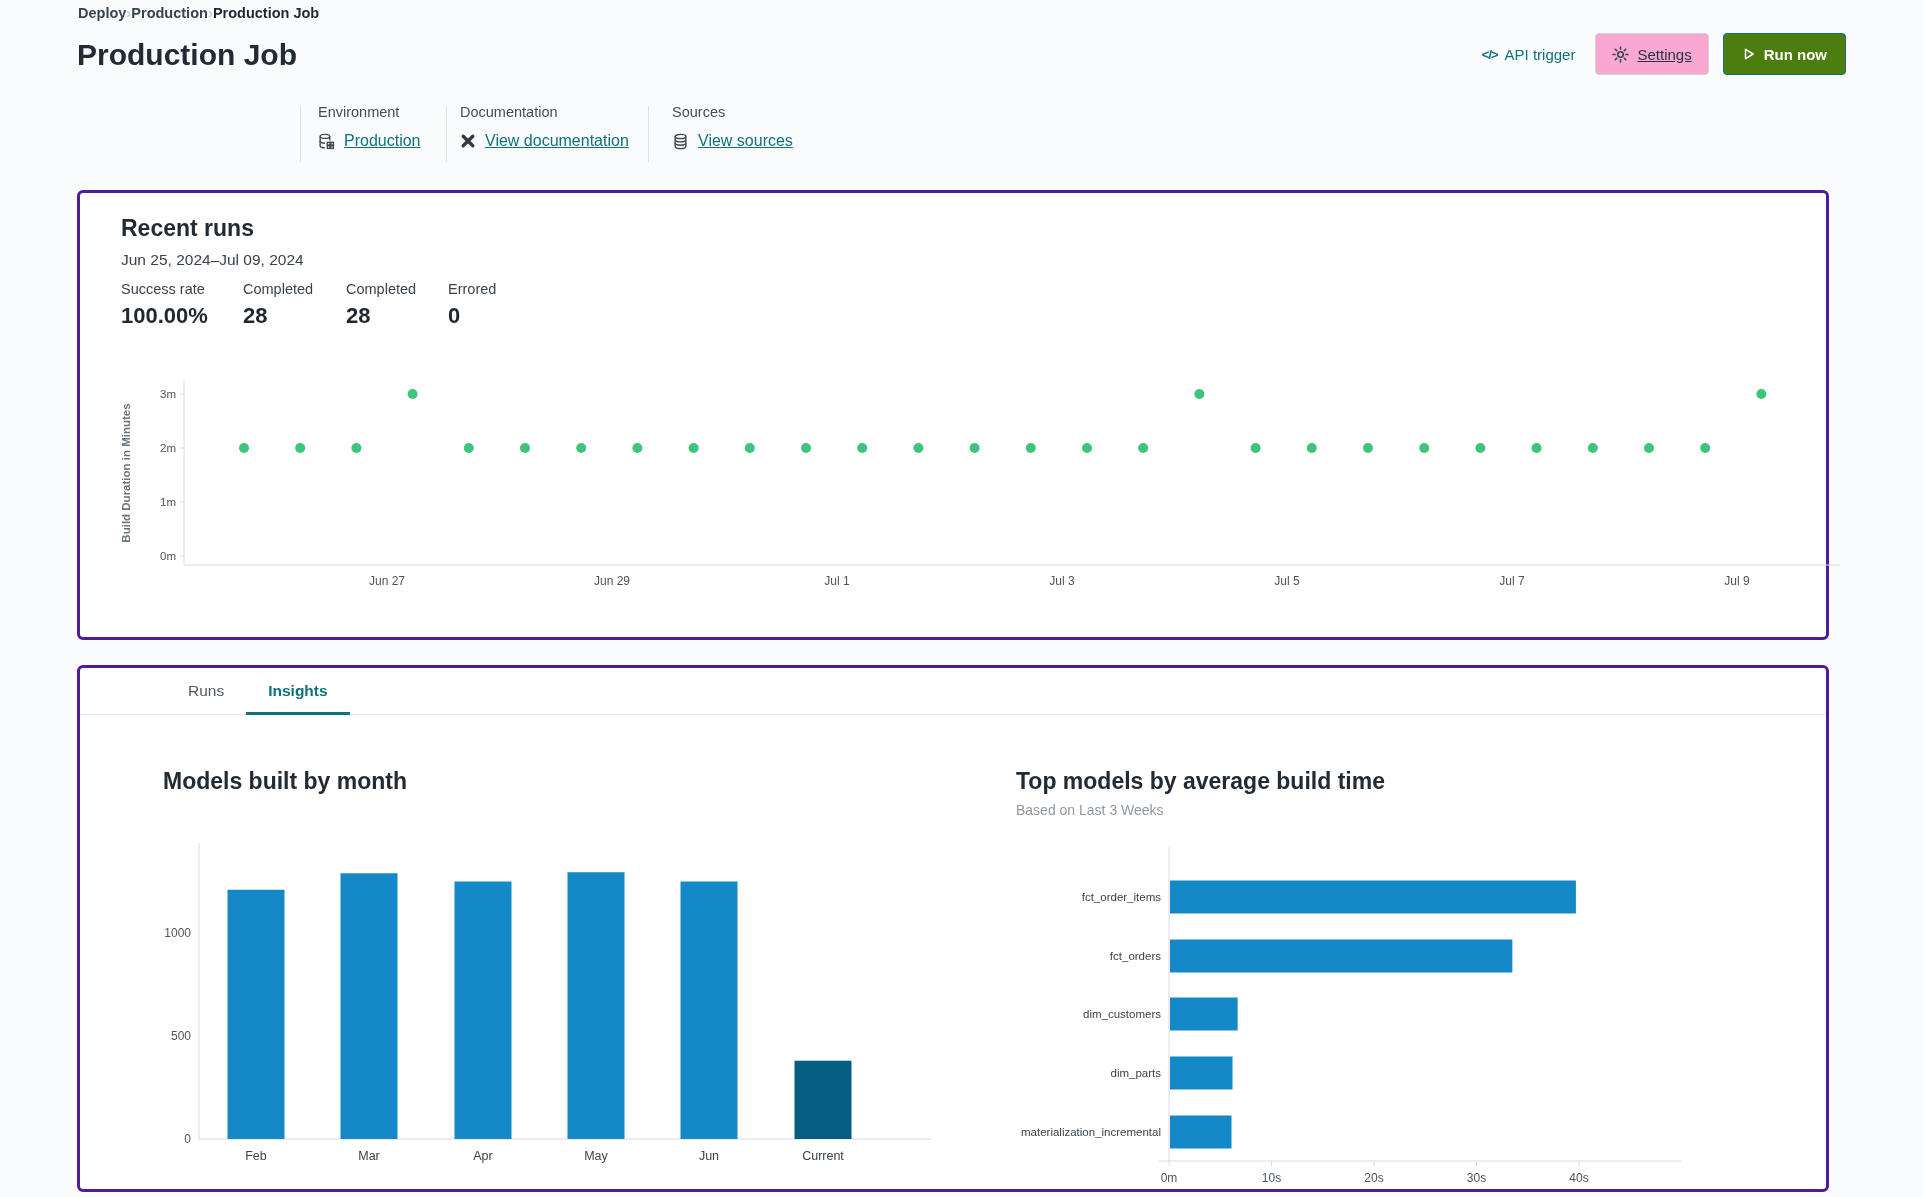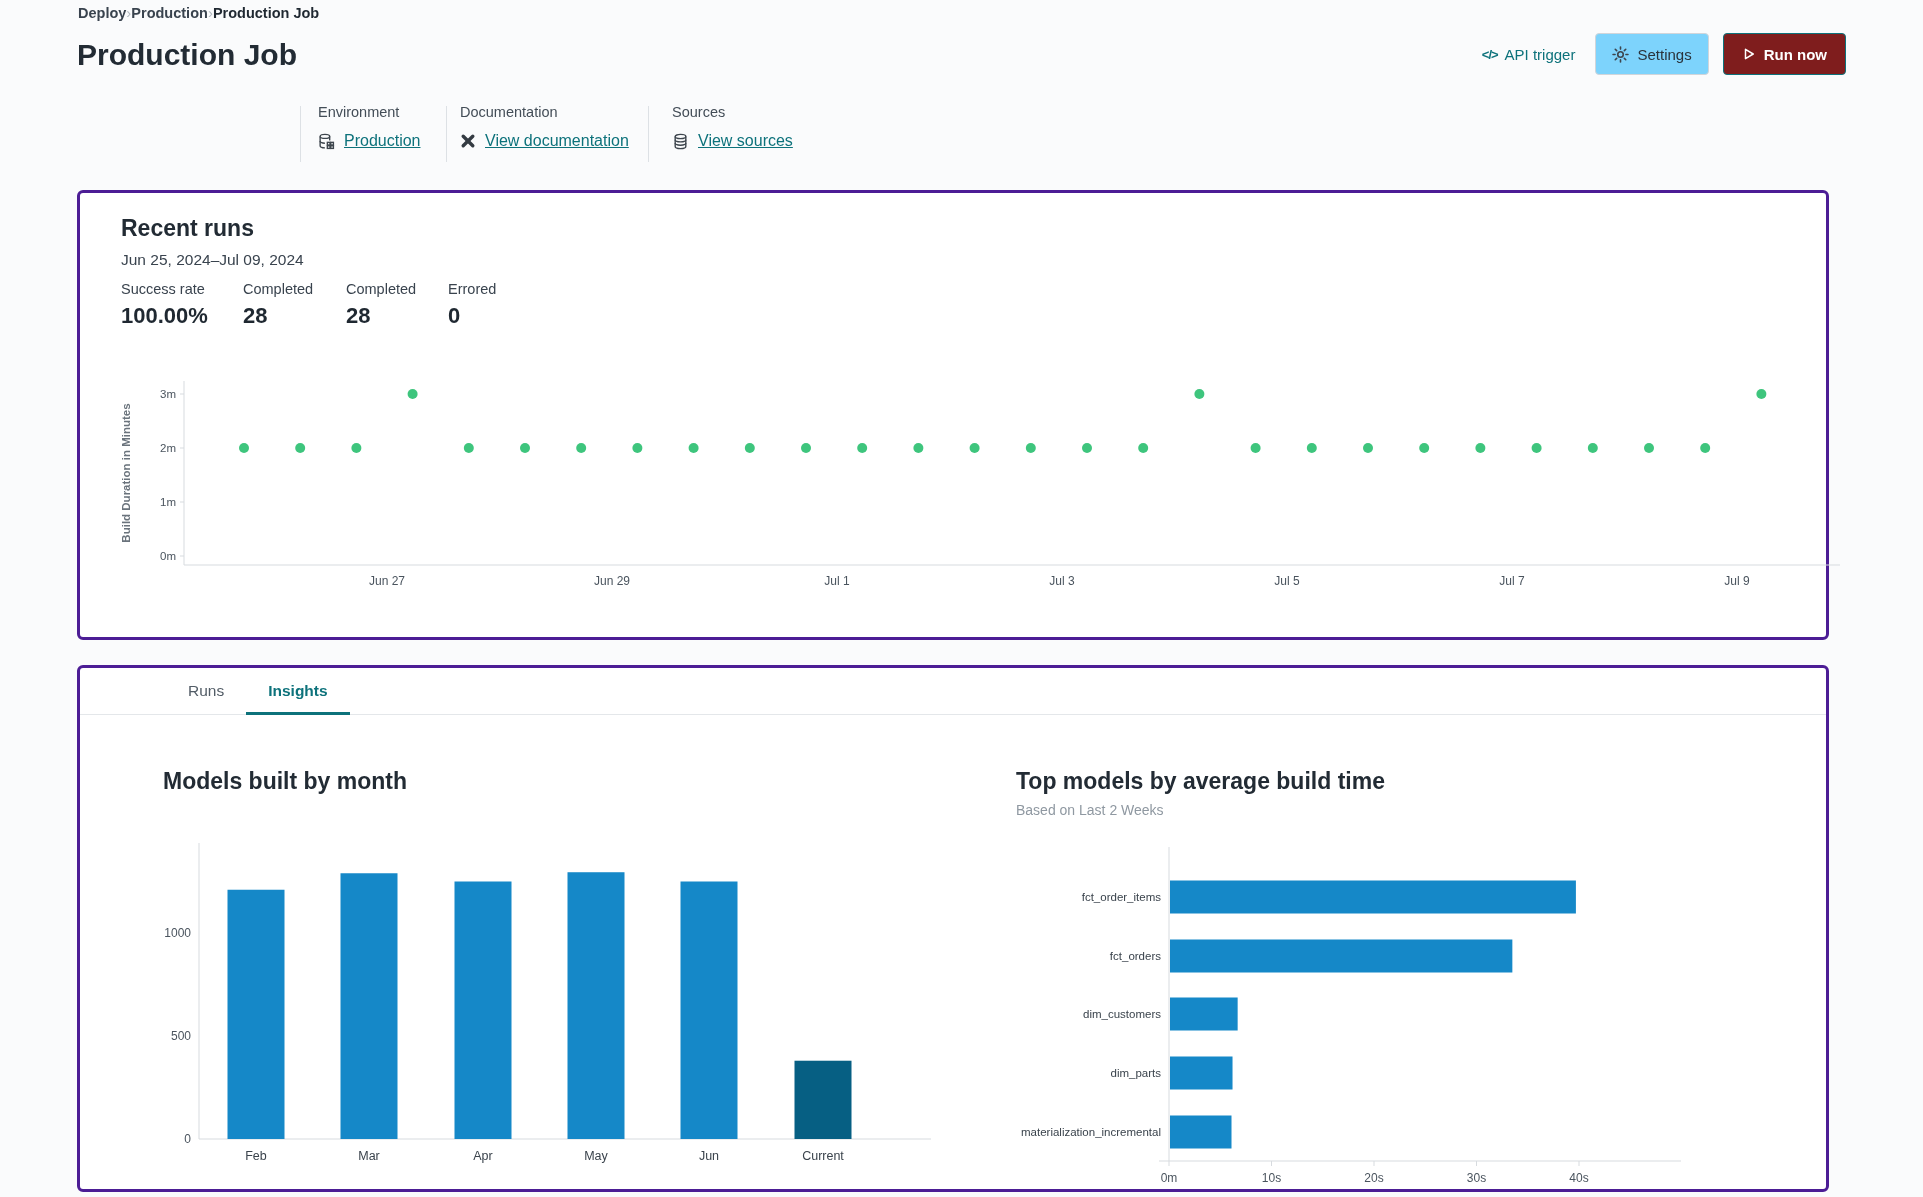--- a/index.html
+++ b/index.html
@@ -18,22 +18,22 @@
   .crumb { color:#39434e; font-weight:700; text-decoration:none; cursor:pointer; }
   .crumb.current { color:#1f2831; }
   .crumb-sep { color:#b3bac1; font-size:15px; font-weight:400; }
 
   
   .page-title { position:absolute; left:77px; top:38px; font-size:30px; font-weight:700; color:#222b34; }
   .header-actions { position:absolute; top:33px; right:77px; display:flex; align-items:center; gap:14px; height:42px; }
   .api-trigger { display:flex; align-items:center; gap:7px; color:#0d727b; font-size:15px; cursor:pointer; margin-right:6px; }
   .api-trigger .code-glyph { font-weight:700; font-size:13px; letter-spacing:-1px; }
   .btn { display:flex; align-items:center; gap:8px; height:42px; border-radius:4px; font-size:15px; cursor:pointer; }
-  .btn-secondary { background:#7dd3fc; border:1px solid #d0d5da; color:#2a333c; padding:0 16px; }
-  .btn-primary { background:#7f1d1d; border:1px solid #0d727b; color:#ffffff; padding:0 18px; font-weight:600; }
+  .btn-secondary { background:#f9a8d4; border:1px solid #d0d5da; color:#2a333c; padding:0 16px;text-decoration:underline; }
+  .btn-primary { background:#4d7c0f; border:1px solid #0d727b; color:#ffffff; padding:0 18px; font-weight:600; }
 
   
   .meta { position:absolute; left:0; top:104px; width:100%; height:60px; }
   .meta-col { position:absolute; top:0; }
   .meta-label { font-size:14.5px; color:#434d57; margin-bottom:12px; }
   .meta-value { display:flex; align-items:center; gap:9px; font-size:16px; color:#222b34; }
   .meta-link { color:#0d727b; text-decoration:underline; cursor:pointer; }
   .meta-divider { position:absolute; top:2px; width:1px; height:56px; background:#dde1e5; }
 
   
@@ -234,21 +234,21 @@
 </section>
 
 <section class="card" id="runs-insights-card">
   <div class="tabs">
     <div class="tab">Runs</div>
     <div class="tab active">Insights</div>
   </div>
 
   <h3 class="chart-title" id="left-chart-title">Models built by month</h3>
   <h3 class="chart-title" id="right-chart-title">Top models by average build time</h3>
-  <div id="right-chart-subtitle">Based on Last 2 Weeks</div>
+  <div id="right-chart-subtitle">Based on Last 3 Weeks</div>
 
   <svg id="bar-chart" width="800" height="350">
       <line x1="56" y1="10" x2="56" y2="306" stroke="#d7dbdf" stroke-width="1"></line>
       <line x1="56" y1="306" x2="788" y2="306" stroke="#d7dbdf" stroke-width="1"></line>
       <text x="48" y="310" text-anchor="end" font-size="12" fill="#4a545e">0</text>
       <text x="48" y="207" text-anchor="end" font-size="12" fill="#4a545e">500</text>
       <text x="48" y="104" text-anchor="end" font-size="12" fill="#4a545e">1000</text>
       <rect x="84.5" y="56.74000000000001" width="57" height="249.26" fill="#1588c8"></rect>
       <text x="113" y="327" text-anchor="middle" font-size="12.5" fill="#3a434c">Feb</text>
       <rect x="197.5" y="40.25999999999999" width="57" height="265.74" fill="#1588c8"></rect>

